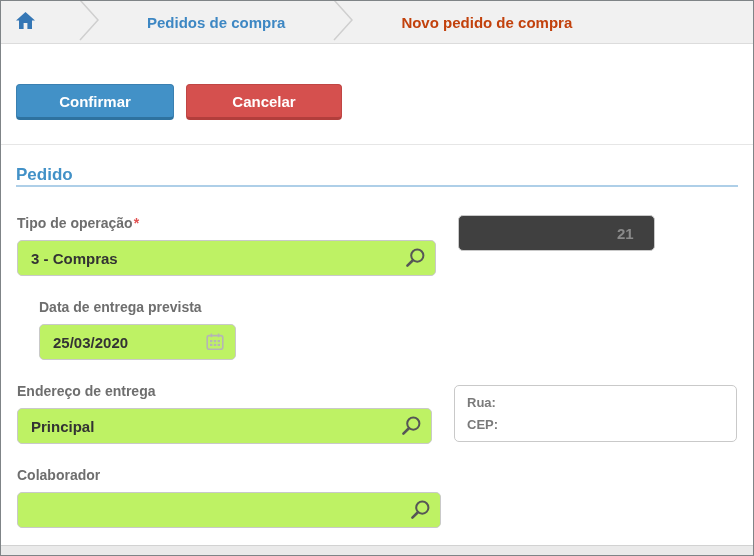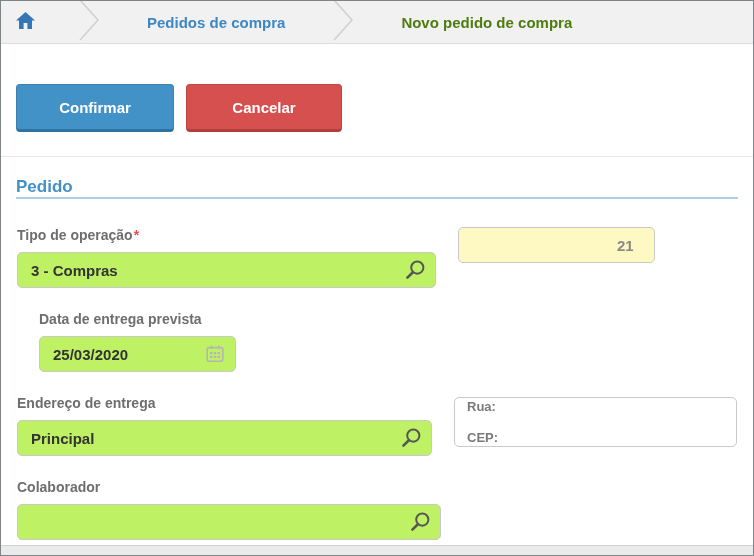--- a/index.html
+++ b/index.html
@@ -25,26 +25,26 @@
     align-items: center;
     padding-left: 15px;
     gap: 28px;
   }
   .home-btn { display: flex; align-items: center; cursor: pointer; margin-right: 12px; }
   .crumb-sep { display: block; margin: 0 2px; flex: none; }
   .crumb-link {
     color: #3d87c3; font-weight: bold; font-size: 15px;
     text-decoration: none; margin: 0 16px; cursor: pointer;
   }
-  .crumb-current { color: #4d7c0f; font-weight: bold; font-size: 15px; margin: 0 16px; }
+  .crumb-current { color: #c2410c; font-weight: bold; font-size: 15px; margin: 0 16px; }
 
   
   .toolbar { margin: 40px 15px 0; display: flex; gap: 12px; }
   .btn {
-    height: 48px; border-radius: 4px; cursor: pointer;
+    height: 36px; border-radius: 4px; cursor: pointer;
     font-family: "Liberation Sans", sans-serif;
     font-size: 15px; font-weight: bold; color: #fff;
   }
   .btn-primary {
     width: 158px;
     background: #4291c7;
     border: 1px solid #3a80b1;
     border-bottom: 3px solid #2e729f;
   }
   .btn-danger {
@@ -84,29 +84,29 @@
     background: #bef264; outline: none;
   }
   .icon-btn {
     position: absolute; right: 10px; top: 7px;
     width: 22px; height: 22px; cursor: pointer;
     display: flex; align-items: center; justify-content: center;
   }
   .input-short { width: 197px; }
   .input-short input { width: 197px; padding-right: 20px; }
   input.disabled-input {
-    background: #fef9c3; color: #8a8a8a;
+    background: #404040; color: #8a8a8a;
     text-align: right; padding-right: 20px;
   }
   .icon-btn.cal { top: 9px; right: 12px; width: 18px; height: 18px; }
 
   .address-box {
-    width: 283px; height: 50px;
+    width: 283px; height: 57px;
     border: 1px solid #c9c9c9; border-radius: 5px;
-    padding: 1px 12px;
+    padding: 9px 12px;
     display: flex; flex-direction: column; justify-content: space-between;
     font-size: 13px; font-weight: bold; color: #7a7a7a;
     margin-top: 2px;
   }
 
   .footer-strip {
     position: absolute; left: 0; right: 0; bottom: 0;
     height: 10px; background: #eaeaea; border-top: 1px solid #d2d2d2;
   }
 </style>

